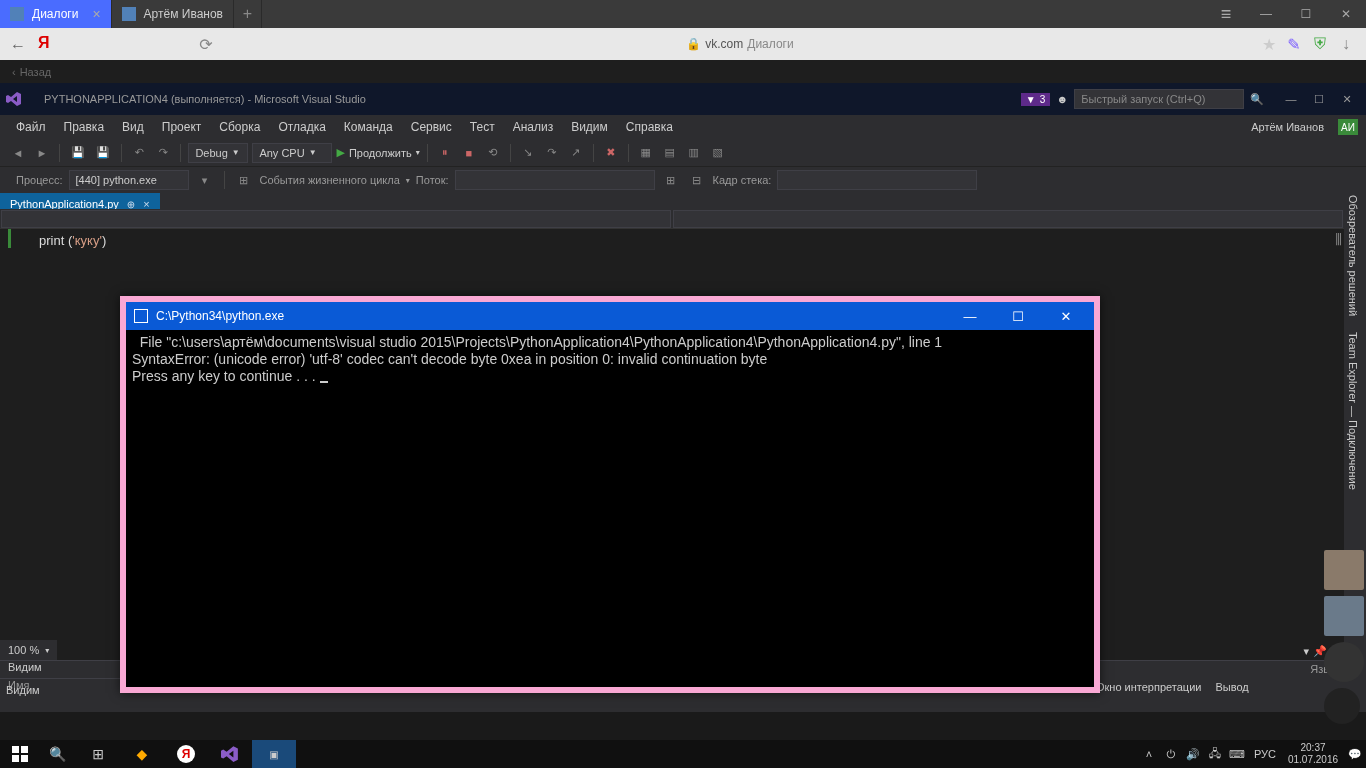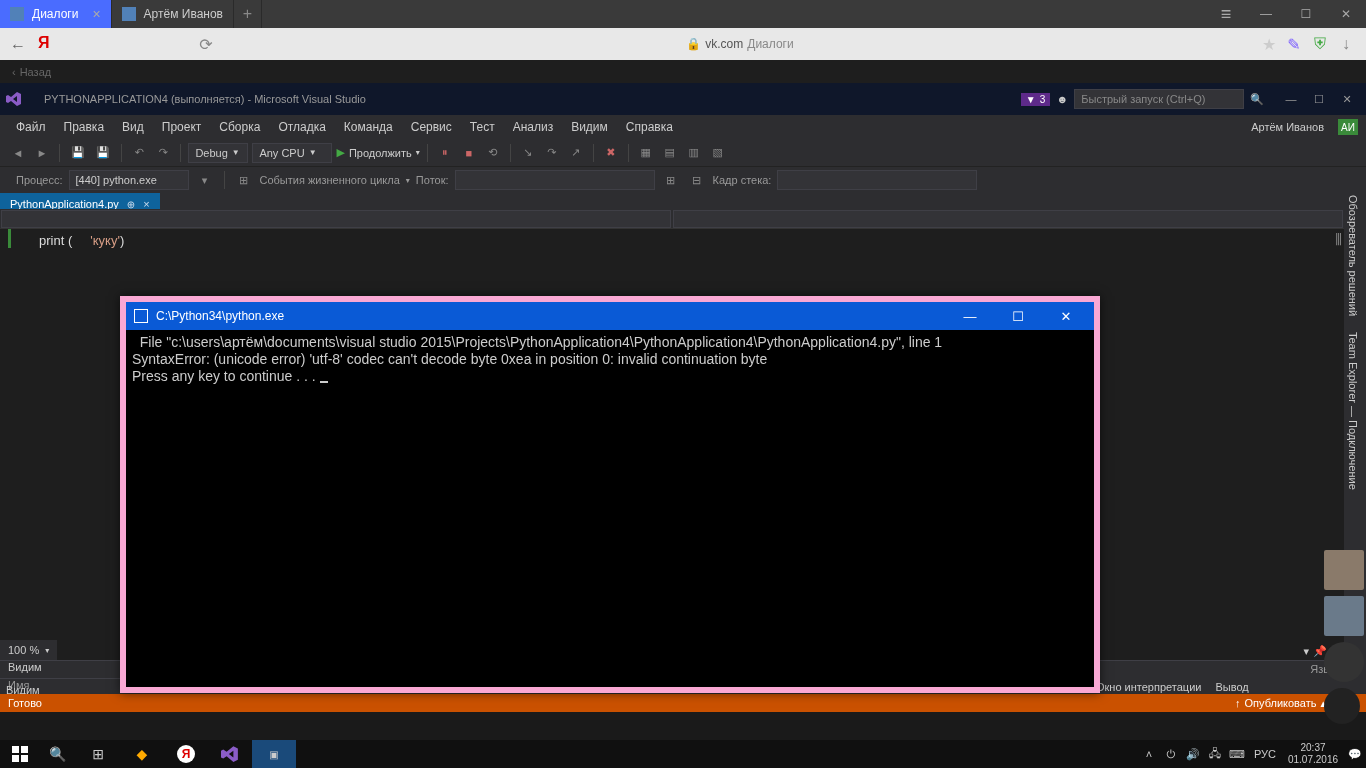--- a/index.html
+++ b/index.html
@@ -59,21 +59,21 @@
 
 .doc-tabs { height:22px; background:#2d2d30; display:flex; }
 .doc-tab { background:#0e639c; color:#fff; height:22px; padding:0 10px; font-size:11px; display:flex; align-items:center; gap:8px; }
 .doc-tab .pin { color:#cde; font-size:10px;}
 .doc-tab .x { color:#cde; }
 
 .editor-area { position:absolute; left:0; right:22px; top:149px; bottom:52px; background:#1e1e1e; }
 .editor-splitbar { height:20px; background:#2d2d30; border-bottom:1px solid #333; display:flex; }
 .editor-splitbar .half { flex:1; border:1px solid #3f3f46; height:18px; background:#333337; margin:1px; }
 .code-line { padding:4px 0 0 28px; font-family:Consolas,monospace; font-size:13px; color:#dcdcdc; border-left:3px solid #3a8a3a; margin-left:8px;}
-.code-line .str { color:#d69d85;margin-left:18px; }
+.code-line .str { color:#d69d85; }
 
 .zoom { position:absolute; left:0; bottom:52px; height:20px; padding:0 8px; font-size:11px; color:#ccc; background:#2d2d30; display:flex; align-items:center; gap:6px;}
 
 .bottom-panel { position:absolute; left:0; right:22px; bottom:18px; height:34px; background:#2d2d30; border-top:1px solid #3f3f46; }
 .bottom-panel .hdrs { height:18px; display:flex; font-size:11px; color:#ccc; padding:0 8px; gap:16px; border-bottom:1px solid #3f3f46;}
 .bottom-panel .cols { display:flex; font-size:11px; color:#999; padding:0 8px; gap:80px;}
 .bottom-panel-right { position:absolute; right:22px; bottom:18px; width:260px; height:34px; background:#2d2d30; border-top:1px solid #3f3f46;}
 .bottom-panel-right .tabs { display:flex; gap:2px; font-size:11px; color:#ccc; padding:2px 6px 0 6px;}
 .bottom-panel-right .tabs span { padding:2px 6px; }
 .bottom-panel-right .pinrow { position:absolute; right:4px; top:-16px; display:flex; gap:4px; color:#ccc; font-size:11px;}
@@ -308,26 +308,20 @@
       <span>Окно интерпретации</span>
       <span>Вывод</span>
     </div>
   </div>
 
   <div class="right-rail">
     <div class="tab">Обозреватель решений</div>
     <div class="tab">Team Explorer — Подключение</div>
   </div>
 
-  <div class="statusbar">
-    <span class="ready">Готово</span>
-    <span class="statusbar-filler"></span>
-    <span class="pub"><span>Опубликовать</span> ▴</span>
-    <span style="width:30px;"></span>
-  </div>
 
 </div>
 
 <div class="console-win">
   <div class="console-title">
     <span class="ico"></span>
     <span>C:\Python34\python.exe</span>
     <span class="spacer"></span>
     <div class="wbtn">—</div>
     <div class="wbtn">☐</div>

